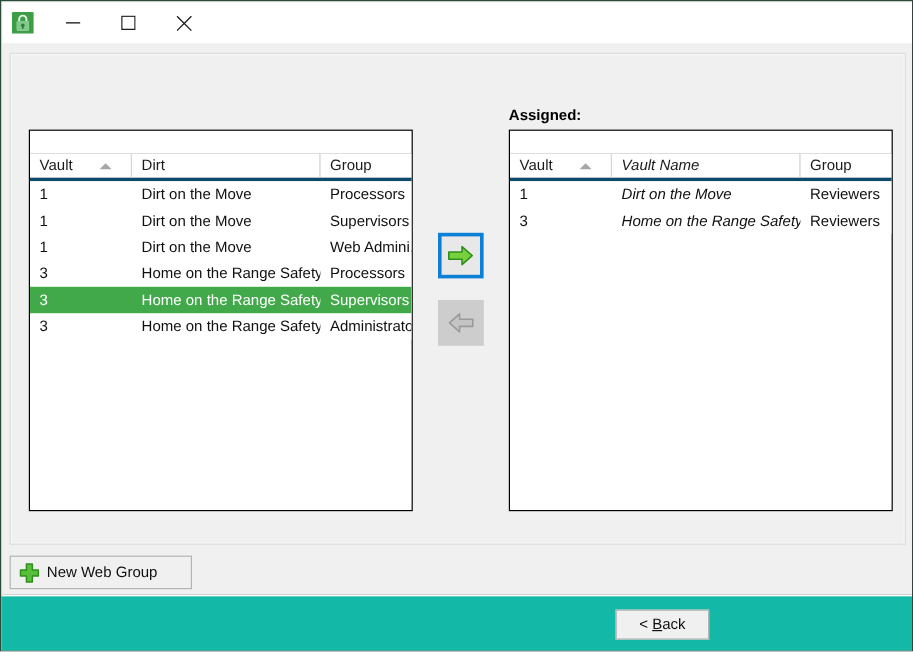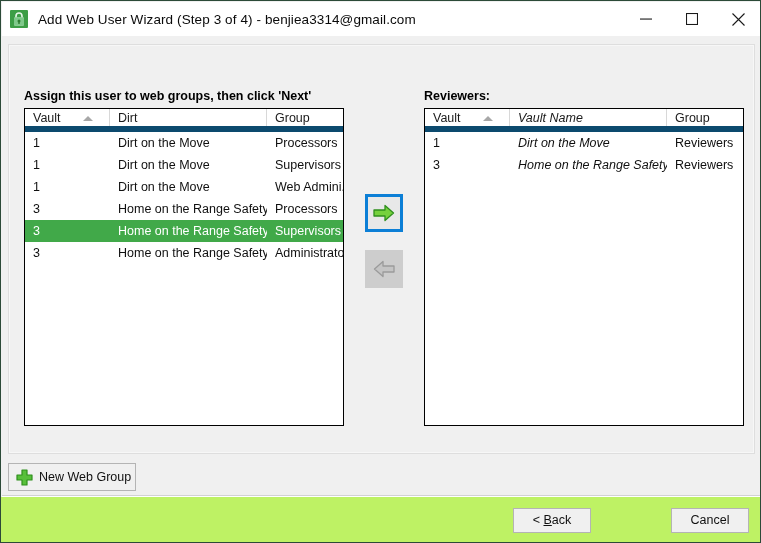--- a/index.html
+++ b/index.html
@@ -93,22 +93,23 @@
     border: 1px solid #000000;
     overflow: hidden;
   }
   #left-list  { left: 15px;  top: 63px; width: 320px; height: 318px; }
   #right-list { left: 415px; top: 63px; width: 320px; height: 318px; }
 
   .lv-header {
     display: flex;
     height: 23px;
     background: #737373;
-    border-bottom: 6px solid #0c4a6e;
-    box-sizing: border-box;
+    border-bottom: 3px solid #0c4a6e;
+    box-sizing: border-box;
+    margin-top: 19px;
   }
   .lv-th {
     position: relative;
     box-sizing: border-box;
     display: flex;
     align-items: center;
     font-size: 12.5px;
     color: #1a1a1a;
     padding-left: 8px;
     border-right: 1px solid #d8d8d8;
@@ -185,21 +186,21 @@
 
   
   #btn-new-group {
     position: absolute;
     left: 7px;
     top: 462px;
     height: 28px;
     box-sizing: border-box;
     display: flex;
     align-items: center;
-    padding: 0 4px 0 7px;
+    padding: 0 28px 0 7px;
     background: #f0f0f0;
     border: 1px solid #b4b4b4;
     font-size: 12.5px;
     color: #101010;
     cursor: default;
     white-space: nowrap;
   }
   #btn-new-group .plus-icon { margin-right: 6px; display: block; }
 
   
@@ -215,21 +216,21 @@
     left: 1px; top: 495px;
     width: 759px;
     height: 1px;
     background: #ffffff;
   }
   #footer {
     position: absolute;
     left: 0; top: 496px;
     width: 759px;
     height: 46px;
-    background: #bef264;
+    background: #14b8a6;
   }
   .footer-btn {
     position: absolute;
     top: 11px;
     width: 78px;
     height: 25px;
     box-sizing: border-box;
     background: #f0f0f0;
     border: 1px solid #b4b4b4;
     font-size: 12.5px;
@@ -253,42 +254,40 @@
   <div id="titlebar">
     <svg id="app-icon" viewBox="0 0 22 22">
       <rect x="2" y="2" width="18" height="18" rx="1" fill="#3d9e46"></rect>
       <path d="M8 9.5V8a3 3 0 0 1 6 0v1.5" fill="none" stroke="#e8f5e9" stroke-width="1.6"></path>
       <rect x="6" y="9.5" width="10" height="8" rx="1" fill="#e8f5e9"></rect>
       <rect x="6" y="9.5" width="10" height="8" rx="1" fill="#7fc98a"></rect>
       <circle cx="11" cy="13" r="1.5" fill="#2e7d32"></circle>
       <rect x="10.3" y="13" width="1.4" height="3" fill="#2e7d32"></rect>
     </svg>
 
-    <div id="title-text">Add Web User Wizard (Step 3 of 4) - benjiea3314@gmail.com</div>
 
     <button class="win-btn">
       <svg width="12" height="12" viewBox="0 0 12 12">
           <rect x="0" y="5.5" width="12" height="1.1" fill="#1a1a1a"></rect>
         </svg>
     </button>
     <button class="win-btn">
       <svg width="12" height="12" viewBox="0 0 12 12">
           <rect x="0.5" y="0.5" width="11" height="11" fill="none" stroke="#1a1a1a" stroke-width="1.1"></rect>
         </svg>
     </button>
     <button class="win-btn">
       <svg width="13" height="13" viewBox="0 0 13 13">
           <path d="M0.5 0.5 L12.5 12.5 M12.5 0.5 L0.5 12.5" stroke="#1a1a1a" stroke-width="1.1"></path>
         </svg>
     </button>
   </div>
 
   <div id="panel">
 
-    <div class="section-heading" id="left-heading">Assign this user to web groups, then click 'Next'</div>
 
     <div class="listview" id="left-list">
       <div class="lv-header">
         <div class="lv-th c0">
           <span>Vault</span>
           <span class="sort-arrow"></span>
         </div>
         <div class="lv-th c1">
           <span>Dirt</span>
         </div>
@@ -334,21 +333,21 @@
       <svg width="22" height="18" viewBox="0 0 22 18">
         <path d="M1 6 L12 6 L12 1.5 L20.5 9 L12 16.5 L12 12 L1 12 Z" fill="#76d13d" stroke="#2f8f1d" stroke-width="1.3" stroke-linejoin="round"></path>
       </svg>
     </button>
     <button class="xfer-btn" id="btn-unassign">
       <svg width="22" height="18" viewBox="0 0 22 18">
         <path d="M21 6 L10 6 L10 1.5 L1.5 9 L10 16.5 L10 12 L21 12 Z" fill="#c4c4c4" stroke="#9a9a9a" stroke-width="1.3" stroke-linejoin="round"></path>
       </svg>
     </button>
 
-    <div class="section-heading" id="right-heading">Reviewers:</div>
+    <div class="section-heading" id="right-heading">Assigned:</div>
 
     <div class="listview" id="right-list">
       <div class="lv-header">
         <div class="lv-th c0">
           <span>Vault</span>
           <span class="sort-arrow"></span>
         </div>
         <div class="lv-th c1">
           <span>Vault Name</span>
         </div>
@@ -377,16 +376,15 @@
       <path d="M6 1 L11 1 L11 6 L16 6 L16 11 L11 11 L11 16 L6 16 L6 11 L1 11 L1 6 L6 6 Z" fill="#57bf3a" stroke="#2f8f1d" stroke-width="1.2" stroke-linejoin="round"></path>
     </svg>
     <span>New Web Group</span>
   </button>
 
   <div id="footer-sep"></div>
   <div id="footer-sep2"></div>
   <div id="footer">
     <button class="footer-btn" id="btn-back">&lt;&nbsp;<span class="mn">B</span>ack</button>
     <button class="footer-btn" id="btn-next"><span class="mn">N</span>ext&nbsp;&gt;</button>
-    <button class="footer-btn" id="btn-cancel">Cancel</button>
   </div>
 
 </div>
 
 </body></html>

